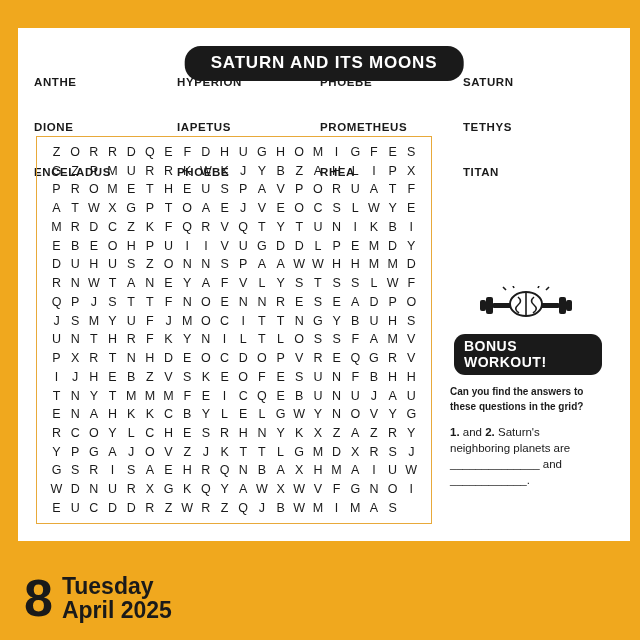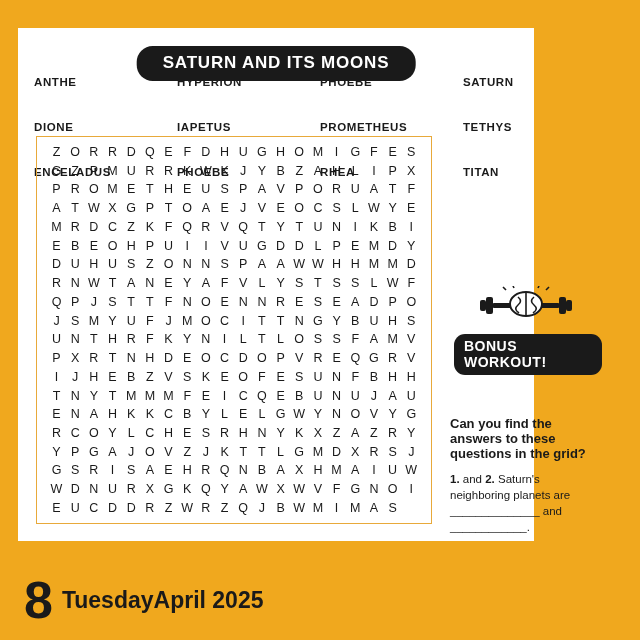--- a/index.html
+++ b/index.html
@@ -16,21 +16,21 @@
   .page {
     position: relative;
     width: 640px;
     height: 640px;
     background: #f0a81e;
   }
   .card {
     position: absolute;
     left: 18px;
     top: 28px;
-    width: 516px;
+    width: 612px;
     height: 513px;
     background: #ffffff;
     box-sizing: border-box;
   }
   .title-pill {
     position: absolute;
     left: 50%;
     top: 18px;
     transform: translateX(-50%);
     background: #1a1a1a;
@@ -110,26 +110,25 @@
     color: #ffffff;
     border-radius: 11px;
     font-size: 14px;
     font-weight: bold;
     letter-spacing: 0.5px;
     padding: 4px 10px 5px 10px;
     display: inline-block;
     margin: 2px 0 9px 4px;
   }
   .bonus-q {
-    font-size: 13px;
+    font-size: 10px;
     font-weight: bold;
     color: #1a1a1a;
     line-height: 15px;
     margin-bottom: 10px;
-    margin-top: 32px;
   }
   .bonus-item {
     font-size: 11.5px;
     color: #1a1a1a;
     line-height: 16px;
     margin-bottom: 10px;
   }
   .bonus-item b {
     font-weight: bold;
   }
@@ -143,21 +142,21 @@
   .daynum {
     font-size: 52px;
     font-weight: bold;
     color: #1a1a1a;
     line-height: 44px;
     margin-right: 10px;
     letter-spacing: -1px;
   }
   .datestack {
     display: flex;
-    flex-direction: row;
+    flex-direction: column;
     justify-content: center;
   }
   .dayname {
     font-size: 23px;
     font-weight: bold;
     color: #1a1a1a;
     line-height: 24px;
   }
   .monthyear {
     font-size: 23px;

